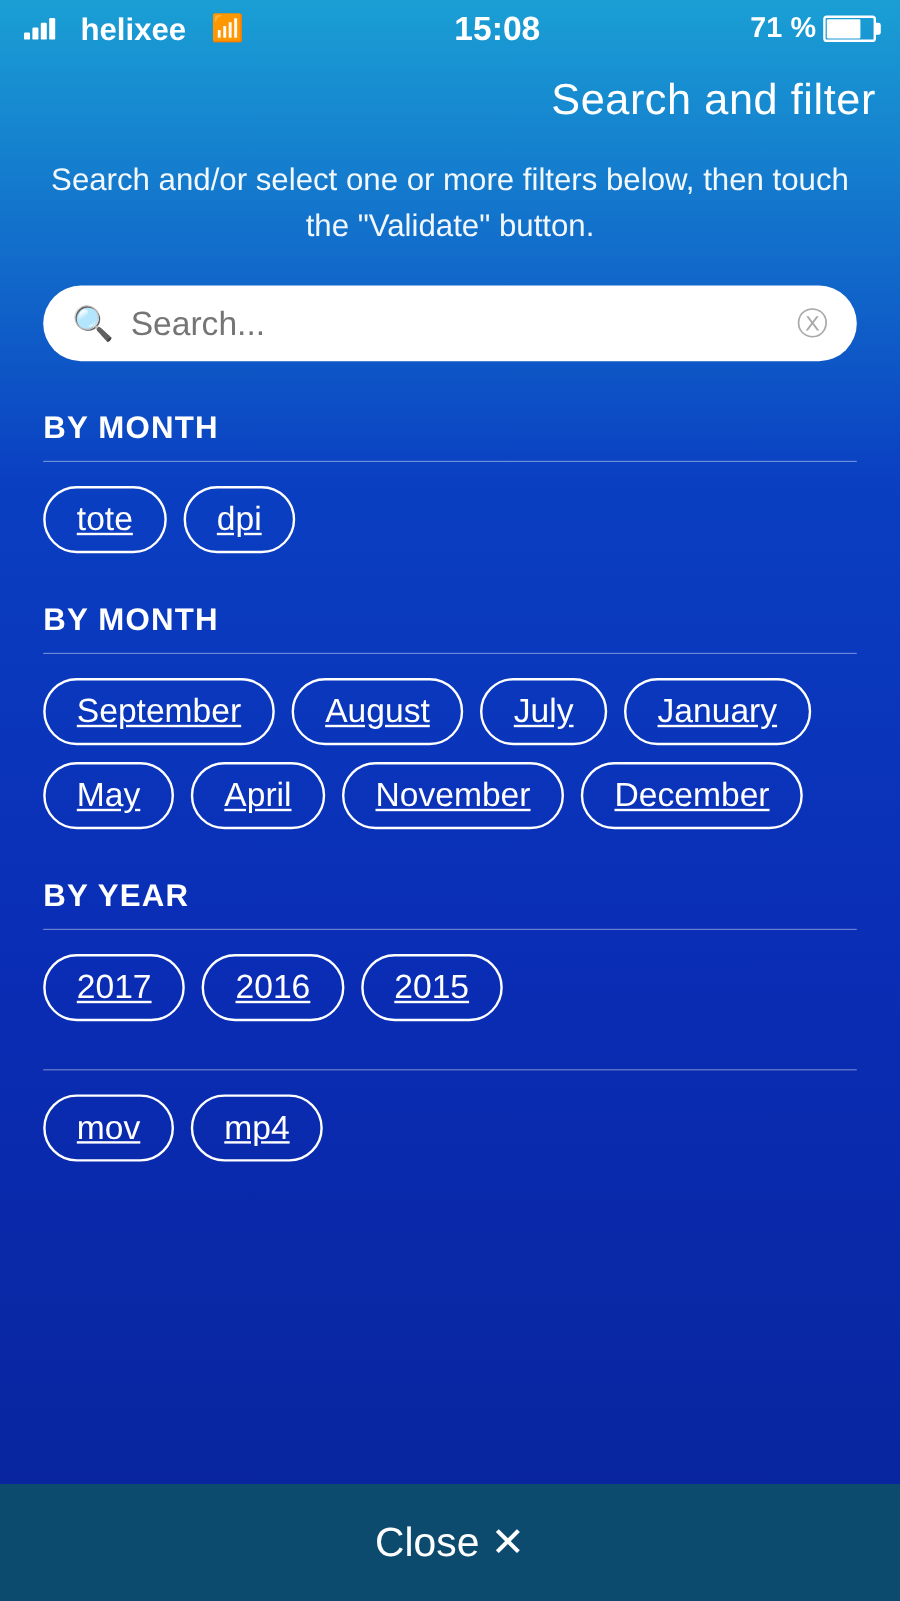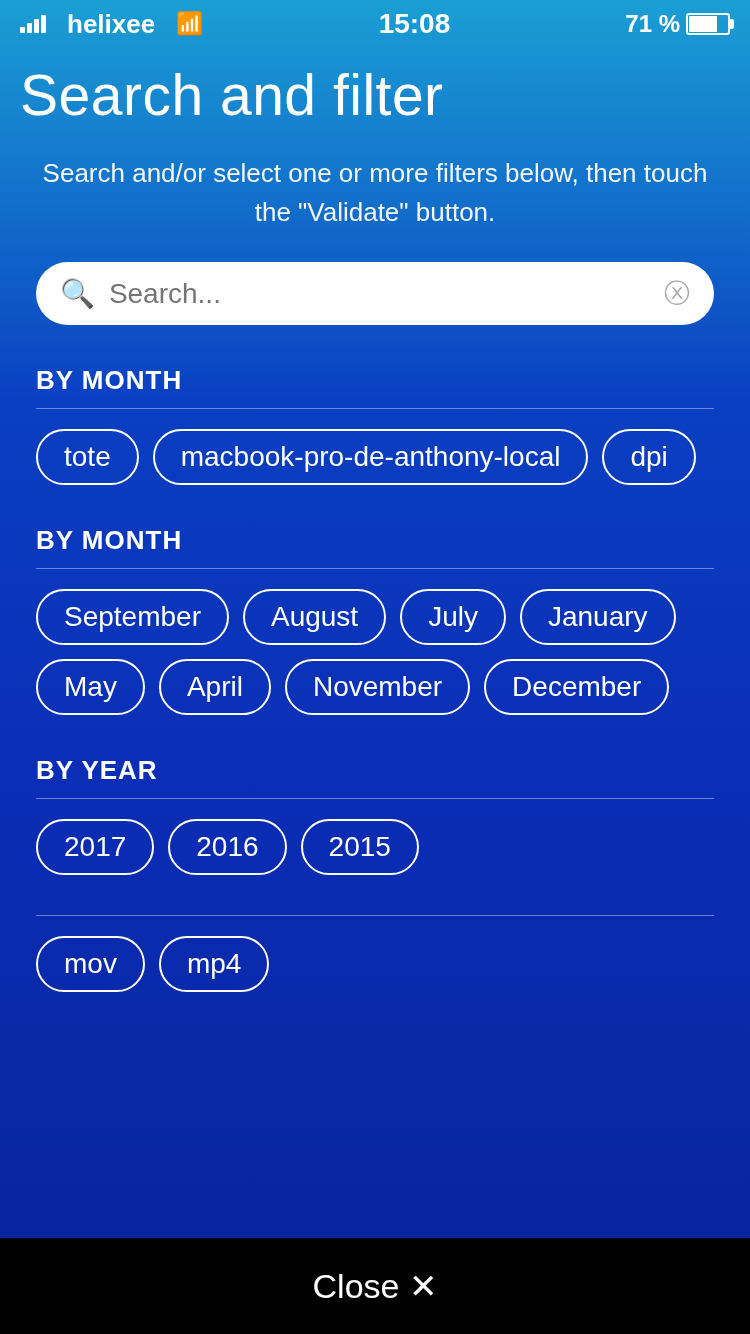--- a/index.html
+++ b/index.html
@@ -63,22 +63,22 @@
       left: 1px;
       top: 1px;
       bottom: 1px;
       width: 70%;
       background: white;
       border-radius: 1px;
     }
 
     
     .page-title {
-      text-align: left;
-      font-size: 57px;
+      text-align: right;
+      font-size: 36px;
       font-weight: 400;
       padding: 18px 20px 10px;
       letter-spacing: 0.5px;
     }
 
     
     .description {
       text-align: center;
       font-size: 26px;
       padding: 16px 40px 20px;
@@ -141,29 +141,30 @@
     }
     .chip {
       border: 2px solid white;
       border-radius: 50px;
       padding: 10px 26px;
       font-size: 28px;
       color: white;
       background: transparent;
       cursor: pointer;
       white-space: nowrap;
+      text-decoration: underline;
     }
 
     
     .close-bar {
       position: fixed;
       bottom: 0;
       left: 0;
       width: 750px;
-      background: #000000;
+      background: #0c4a6e;
       padding: 28px 20px;
       text-align: center;
       font-size: 34px;
       font-weight: 500;
       color: white;
       cursor: pointer;
     }
 
     
     .bottom-pad {
@@ -216,21 +217,20 @@
     <input class="search-input" type="text" placeholder="Search..." style="">
     <span class="search-clear">ⓧ</span>
   </div>
 </div>
 
 <div class="filter-section">
   <div class="section-label">BY MONTH</div>
   <div class="section-divider"></div>
   <div class="chips-container">
     <button class="chip">tote</button>
-    <button class="chip">macbook-pro-de-anthony-local</button>
     <button class="chip">dpi</button>
   </div>
 </div>
 
 <div class="filter-section">
   <div class="section-label">BY MONTH</div>
   <div class="section-divider"></div>
   <div class="chips-container">
     <button class="chip">September</button>
     <button class="chip">August</button>

